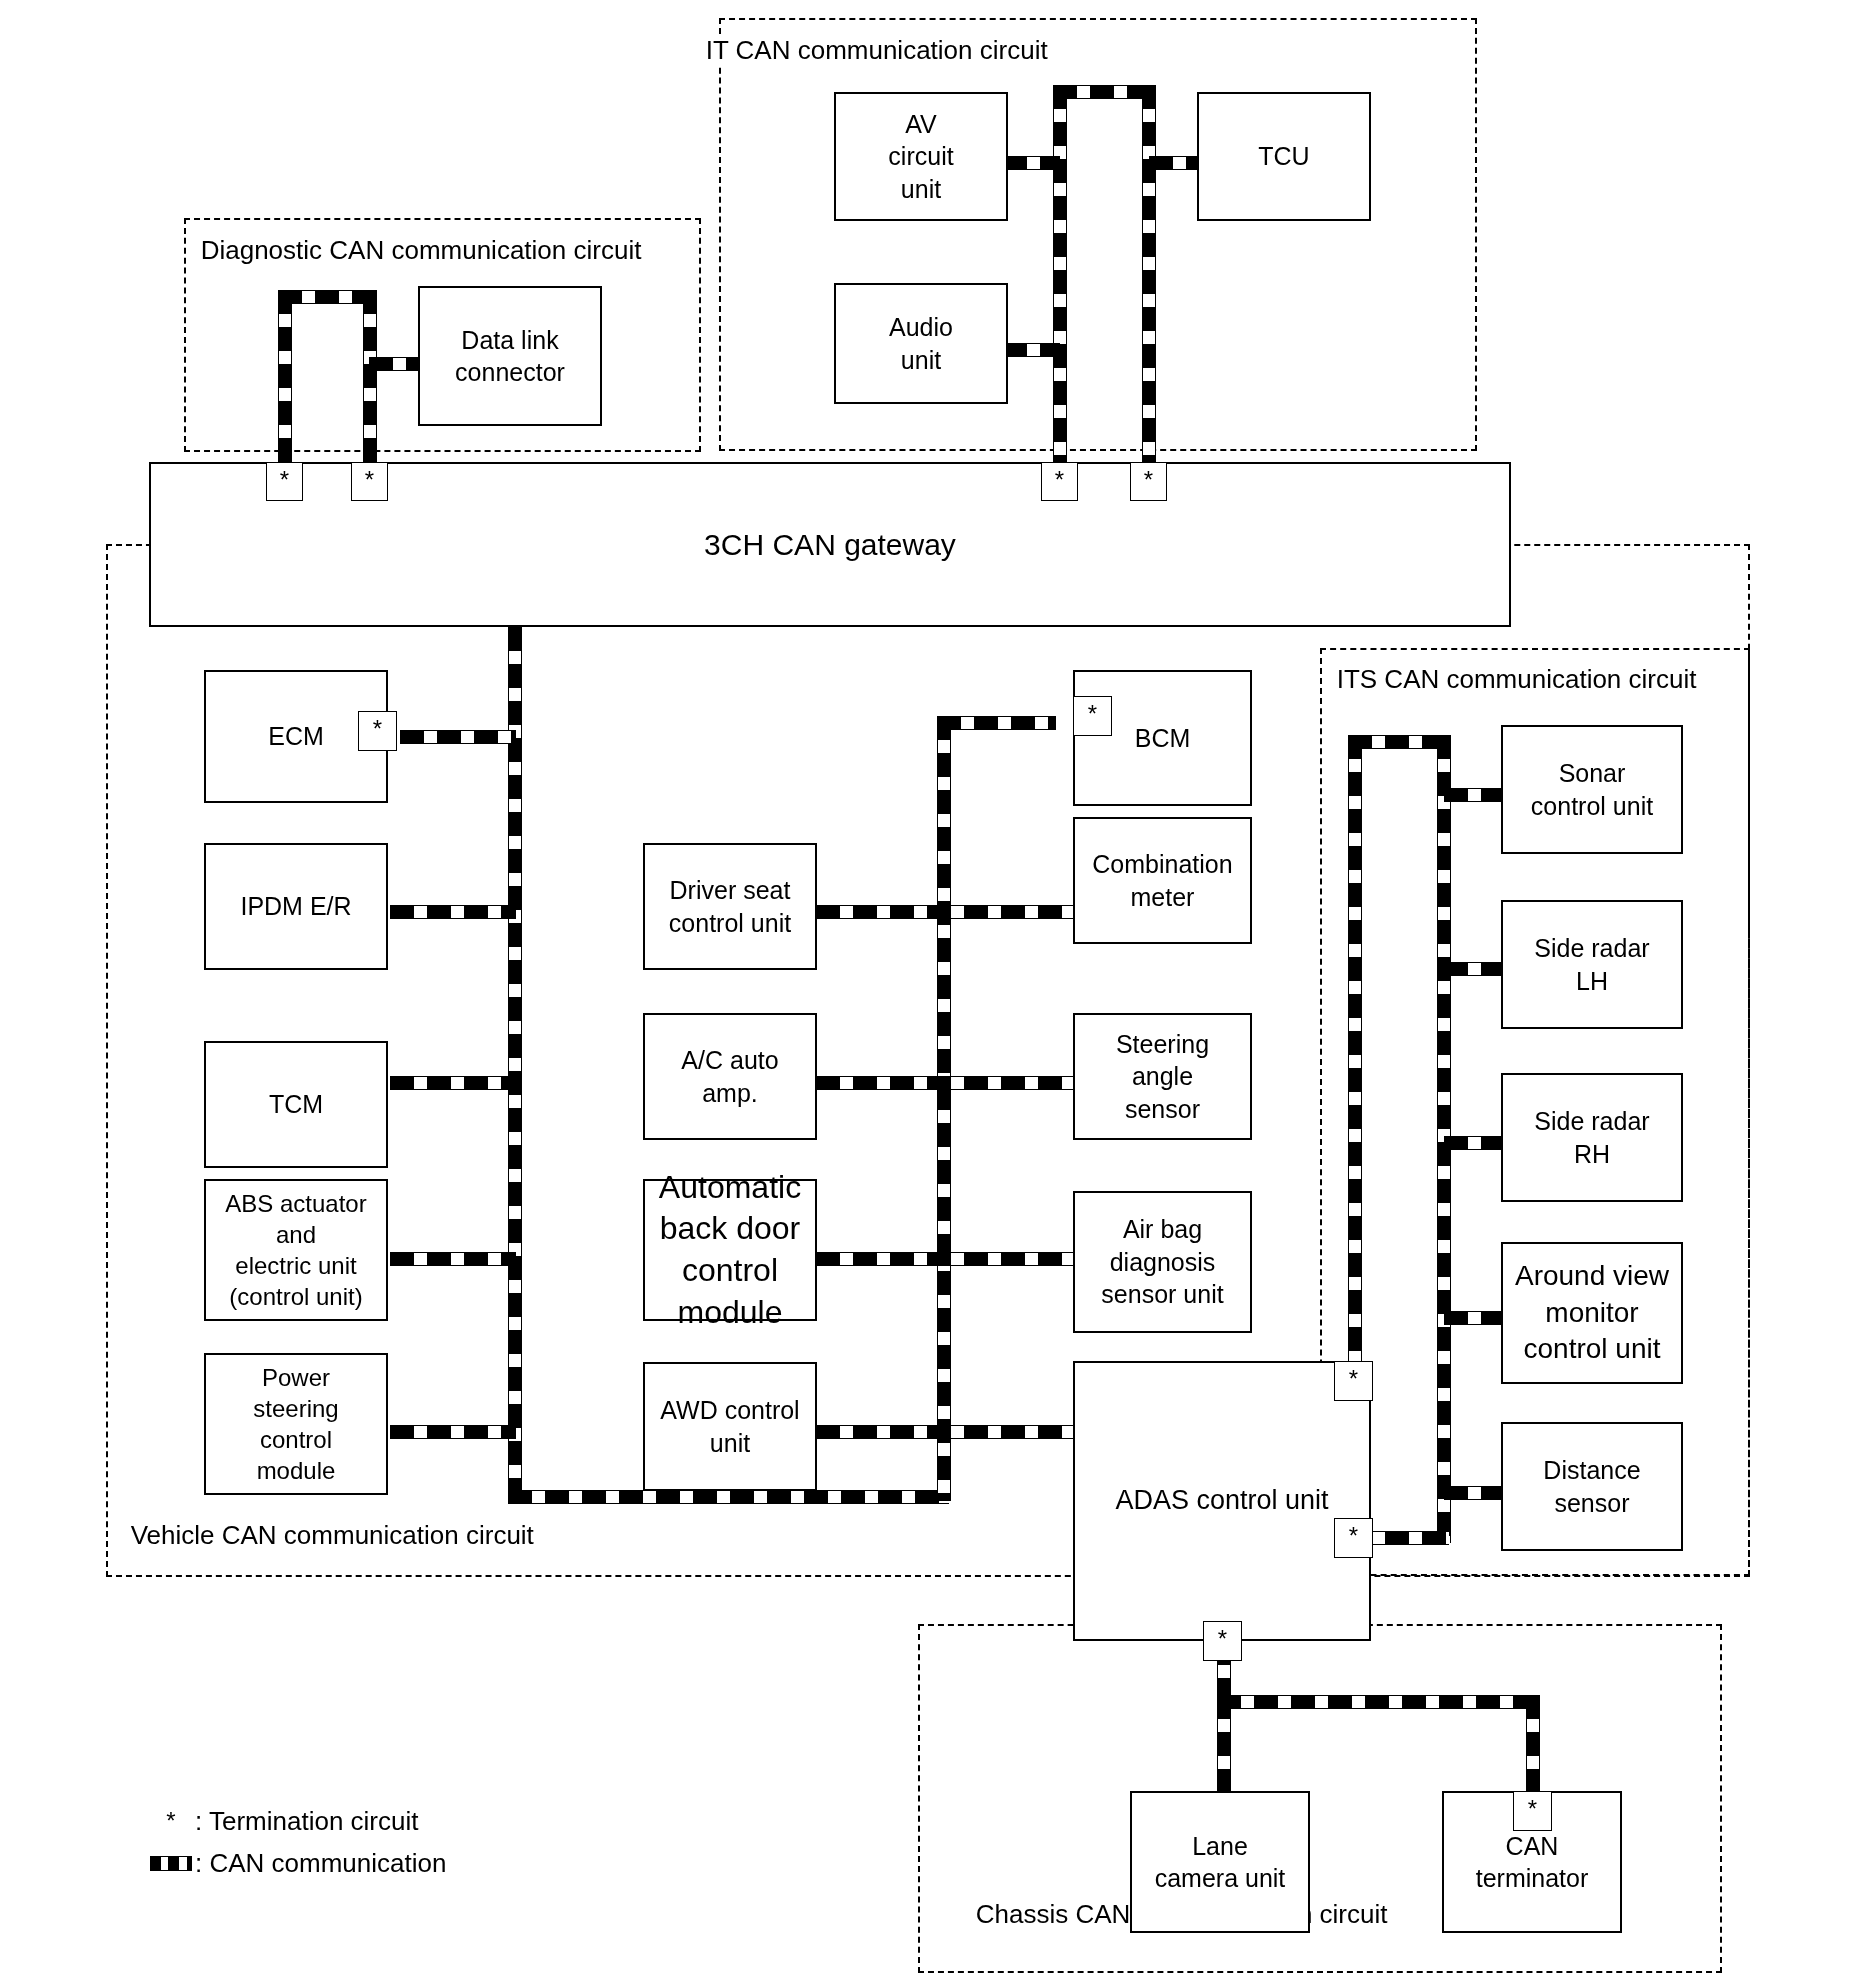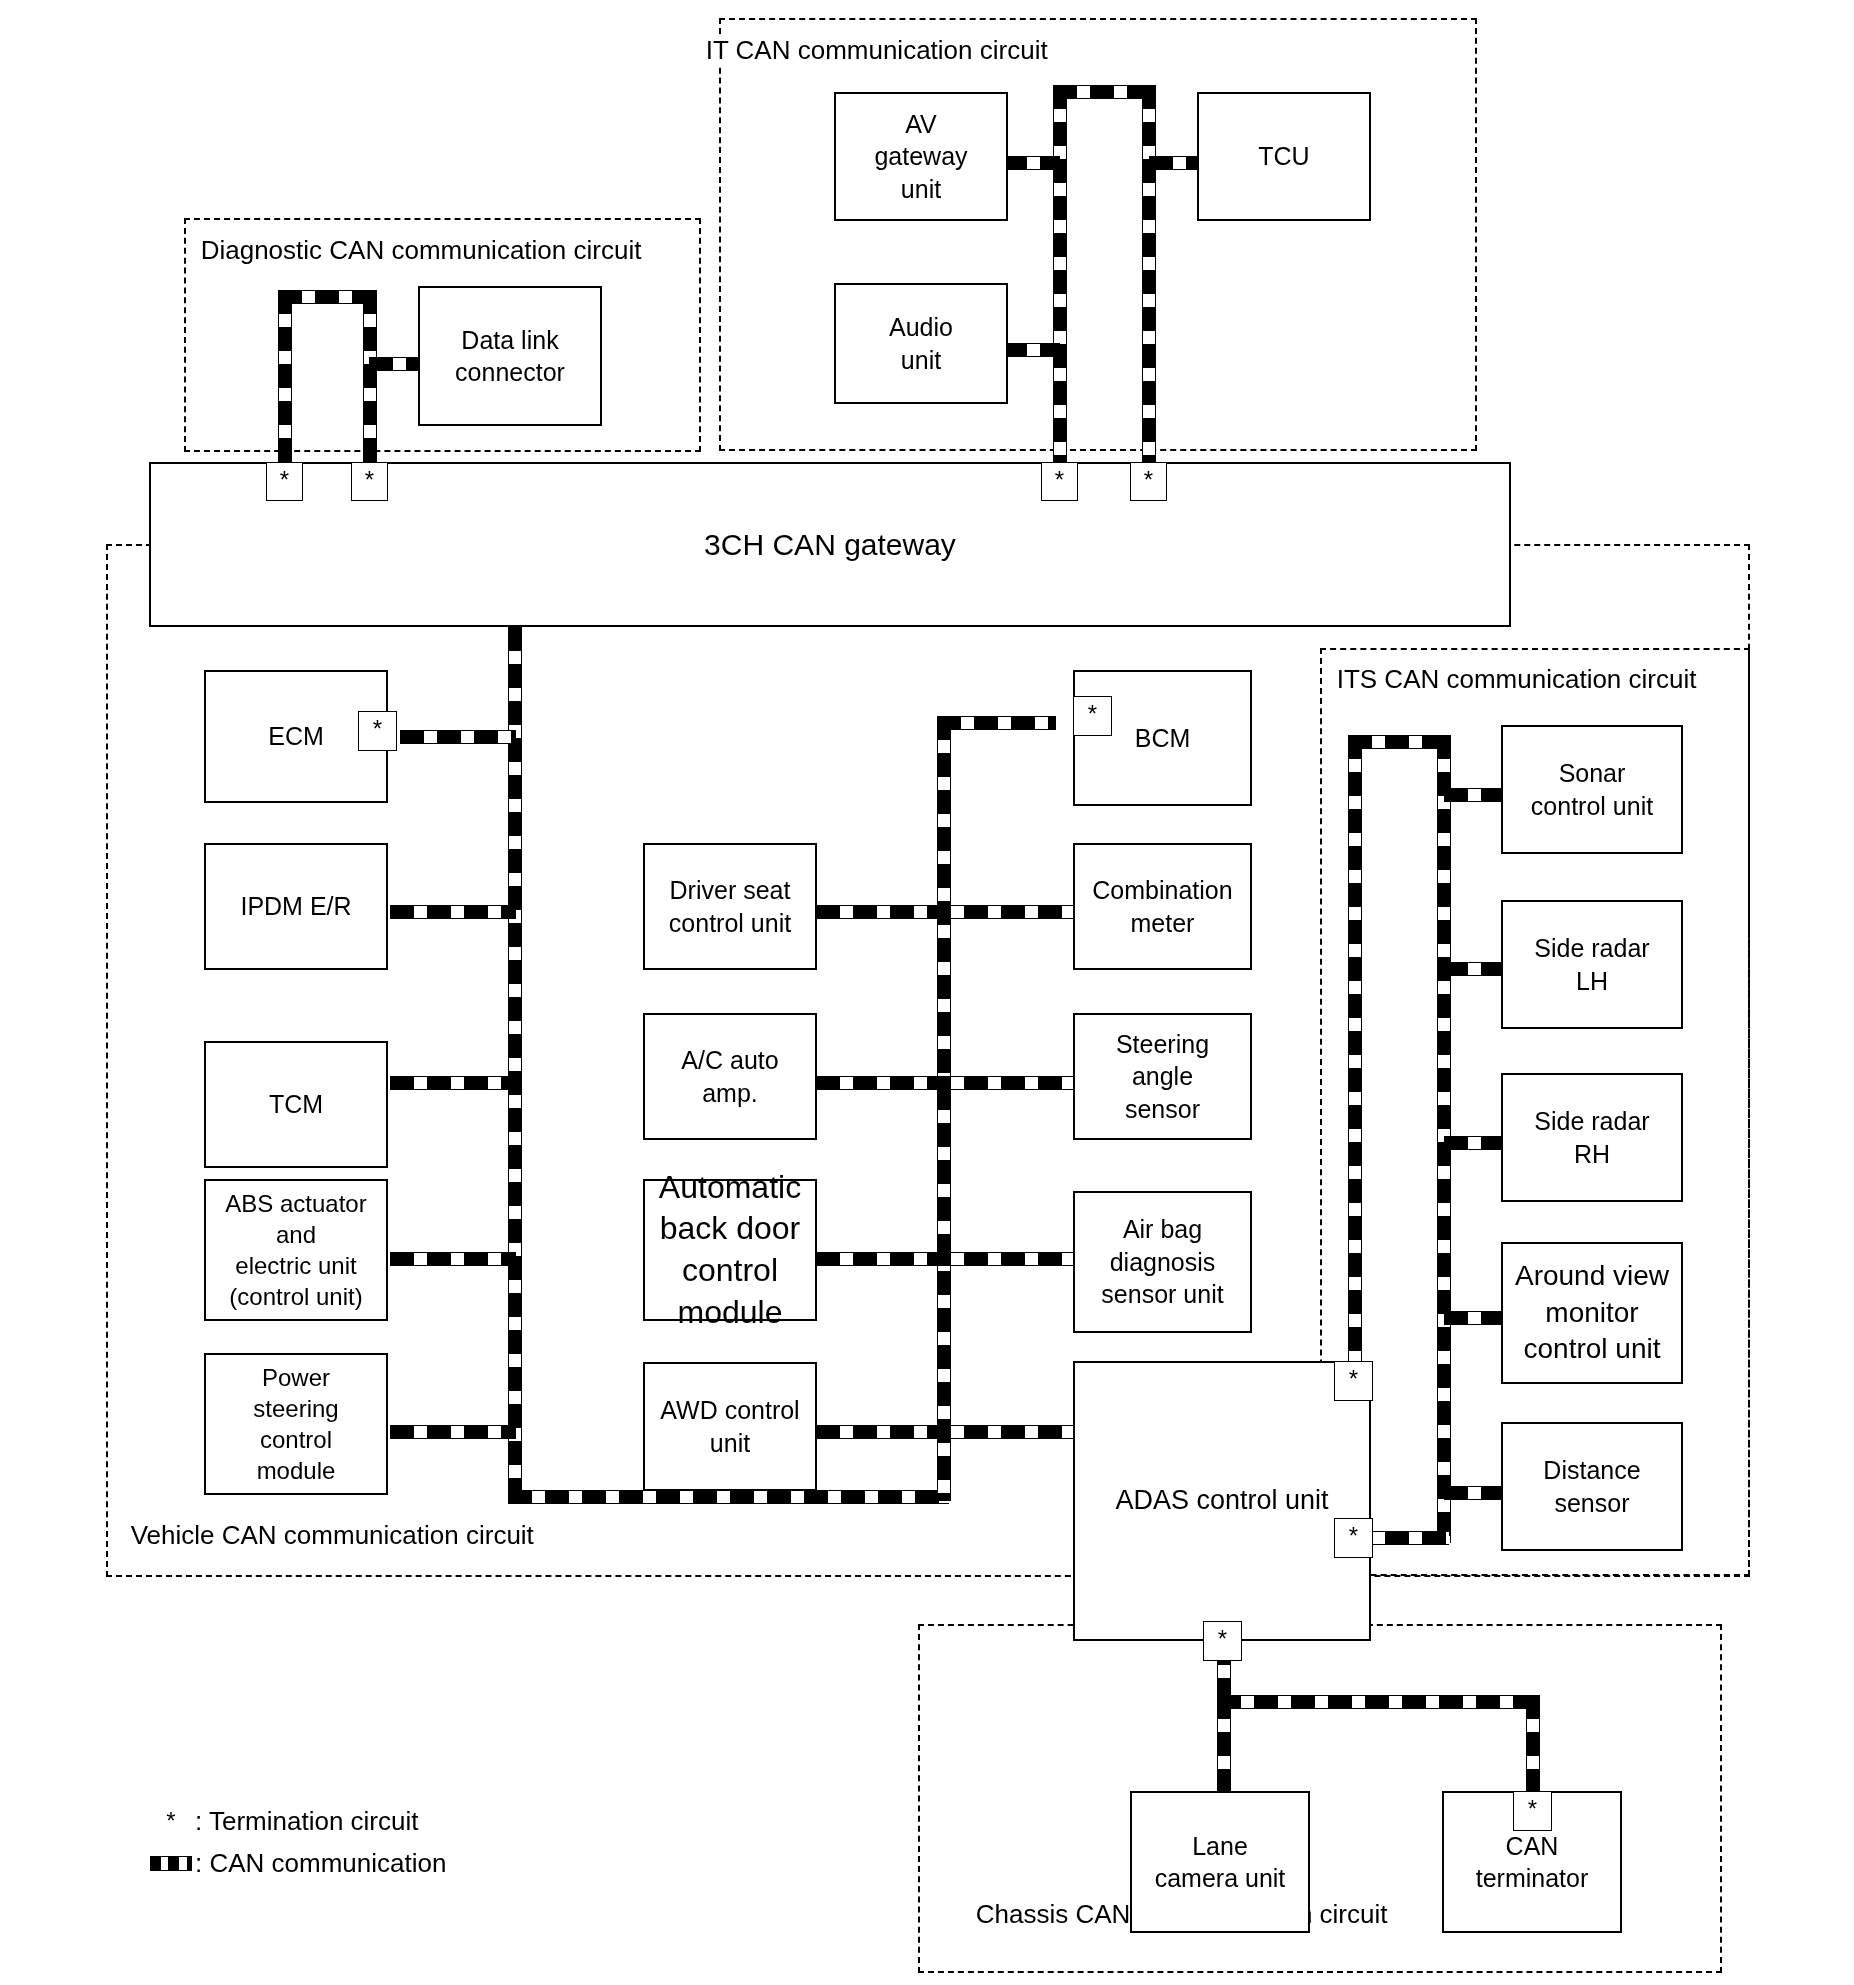--- a/index.html
+++ b/index.html
@@ -68,21 +68,21 @@
   <div class="canv" style="left:1053px;top:85px;height:377px;"></div>
   <div class="canh" style="left:1053px;top:85px;width:101px;"></div>
   <div class="canv" style="left:1142px;top:85px;height:377px;"></div>
 
   <div class="canh" style="left:1003px;top:156px;width:57px;"></div>
   <div class="canh" style="left:1149px;top:156px;width:54px;"></div>
   <div class="canh" style="left:1003px;top:343px;width:57px;"></div>
 
   <div class="box" style="left:834px;top:92px;width:174px;height:129px;">
     <span class="lbl">AV
-gateway
+circuit
 unit</span>
   </div>
   <div class="box" style="left:1197px;top:92px;width:174px;height:129px;">
     <span class="lbl">TCU</span>
   </div>
   <div class="box" style="left:834px;top:283px;width:174px;height:121px;">
     <span class="lbl">Audio
 unit</span>
   </div>
 
@@ -174,21 +174,21 @@
 unit</span>
   </div>
 
   <div class="box" style="left:1073px;top:670px;width:179px;height:136px;">
     <span class="lbl">BCM</span>
   </div>
   <div class="term" style="left:1073px;top:696px;width:39px;height:40px;">
     <span>*</span>
   </div>
 
-  <div class="box" style="left:1073px;top:843px;width:179px;height:127px;">
+  <div class="box" style="left:1073px;top:817px;width:179px;height:127px;">
     <span class="lbl">Combination
 meter</span>
   </div>
   <div class="box" style="left:1073px;top:1013px;width:179px;height:127px;">
     <span class="lbl">Steering
 angle
 sensor</span>
   </div>
   <div class="box" style="left:1073px;top:1179px;width:179px;height:142px;margin-top:12px;">
     <span class="lbl">Air bag

